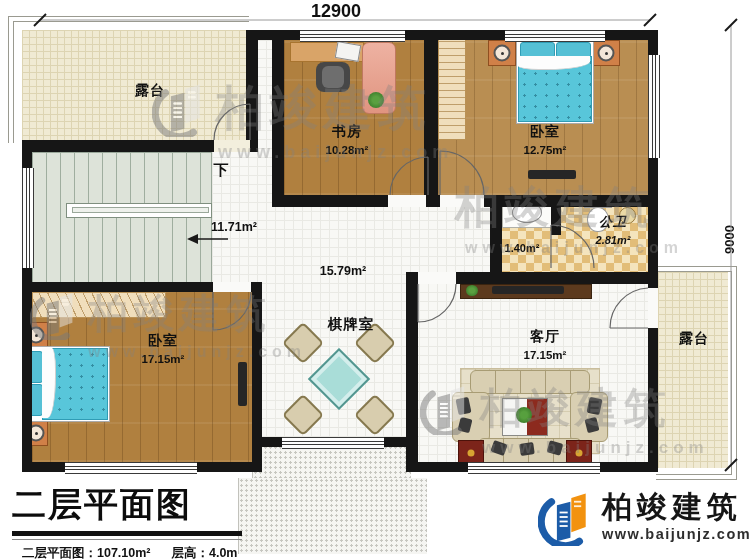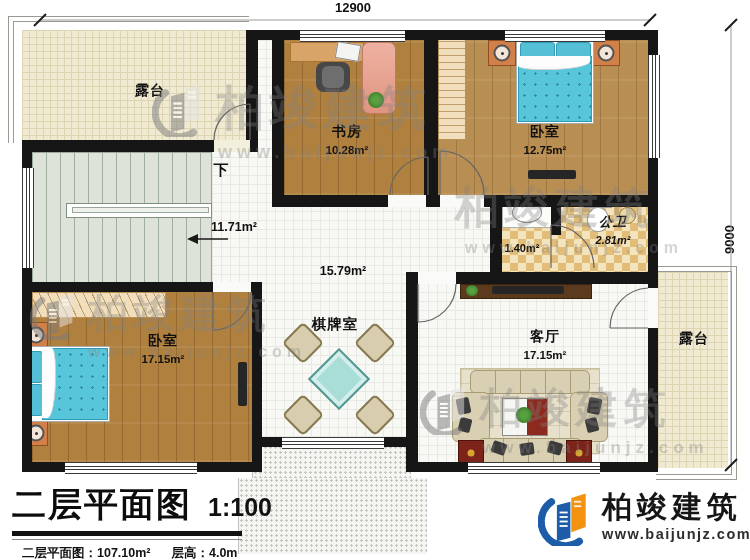--- a/index.html
+++ b/index.html
@@ -93,21 +93,21 @@
       <polygon points="21,19 36,15 36,55 21,59" fill="#1c5ca8"></polygon>
       <rect x="24" y="26" width="9" height="2" fill="#fff"></rect>
       <rect x="24" y="31" width="9" height="2" fill="#fff"></rect>
       <rect x="24" y="36" width="9" height="2" fill="#fff"></rect>
       <rect x="24" y="41" width="9" height="2" fill="#fff"></rect>
       <rect x="40" y="14" width="8" height="2" fill="#fff" opacity=".85"></rect>
       <rect x="40" y="19" width="8" height="2" fill="#fff" opacity=".85"></rect>
     </symbol>
   </svg>
 
-  <div class="abs label" style="left:353px;top:1px;font-size:13px;">12900</div>
+  <div class="abs label" style="left:336px;top:1px;font-size:18px;">12900</div>
   <div class="abs" style="left:706px;top:232px;width:46px;text-align:center;font-size:13px;font-weight:bold;color:#101010;transform:rotate(-90deg);">9000</div>
 
   <div class="abs tile" style="left:32px;top:40px;width:616px;height:422px;"></div>
   <div class="abs terrace" style="left:22px;top:30px;width:226px;height:112px;"></div>
   <div class="abs stairsfloor" style="left:32px;top:152px;width:178px;height:130px;"></div>
   <div class="abs" style="left:66px;top:203px;width:144px;height:13px;background:#fff;border:1px solid #7f8f7f;"></div>
   <div class="abs" style="left:72px;top:207px;width:135px;height:4px;border:1px solid #9aa89a;background:#eef1ec;"></div>
   <div class="abs wood" style="left:284px;top:40px;width:140px;height:155px;"></div>
   <div class="abs wood2" style="left:438px;top:40px;width:210px;height:155px;"></div>
   <div class="abs checker" style="left:502px;top:207px;width:146px;height:65px;"></div>
@@ -264,21 +264,21 @@
   <div class="label" style="left:522px;top:238px;">
     <span class="rarea" style="font-size:11px;">1.40m²</span></div>
   <div class="label" style="left:613px;top:212px;font-style:italic;">
     <span class="rname" style="font-size:13px;">公卫</span><br>
     <span class="rarea" style="font-size:11px;">2.81m²</span></div>
   <div class="label" style="left:343px;top:261px;">
     <span class="rarea" style="font-size:12.5px;">15.79m²</span></div>
   <div class="label" style="left:163px;top:331px;">
     <span class="rname">卧室</span><br>
     <span class="rarea">17.15m²</span></div>
-  <div class="label" style="left:335px;top:315px;">
+  <div class="label" style="left:351px;top:315px;">
     <span class="rname" style="font-size:14.5px;">棋牌室</span></div>
   <div class="label" style="left:545px;top:327px;">
     <span class="rname">客厅</span><br>
     <span class="rarea">17.15m²</span></div>
   <div class="label" style="left:694px;top:329px;">
     <span class="rname">露台</span></div>
 
   <div class="wm" style="left:152px;top:76px;">
     <div class="wm-row">
       <svg width="54" height="58">
@@ -307,23 +307,22 @@
     <div class="wm-row">
       <svg width="50" height="54">
           <use href="#bjz"></use>
         </svg>
       <span class="wm-text" style="font-size:42px;">柏竣建筑</span>
     </div>
     <div class="wm-url" style="font-size:17px;margin-left:62px;">www.baijunjz.com</div>
   </div>
 
   <div class="abs" style="left:12px;top:482px;">
-    <div style="display:flex;align-items:baseline;">
+    <div style="display:flex;align-items:baseline;gap:28px;">
       <span class="tb-title">二层平面图</span>
-      <span class="tb-scale">1:100</span>
     </div>
     <div style="width:230px;height:5px;background:#111;margin-top:3px;"></div>
     <div style="width:230px;height:1px;background:#8a8a8a;margin-top:3px;"></div>
     <div class="tb-info" style="margin-top:5px;margin-left:10px;">
       <span>二层平面图：107.10m²</span>
       <span style="display:inline-block;width:14px;"></span>
       <span>层高：4.0m</span>
     </div>
   </div>
 

